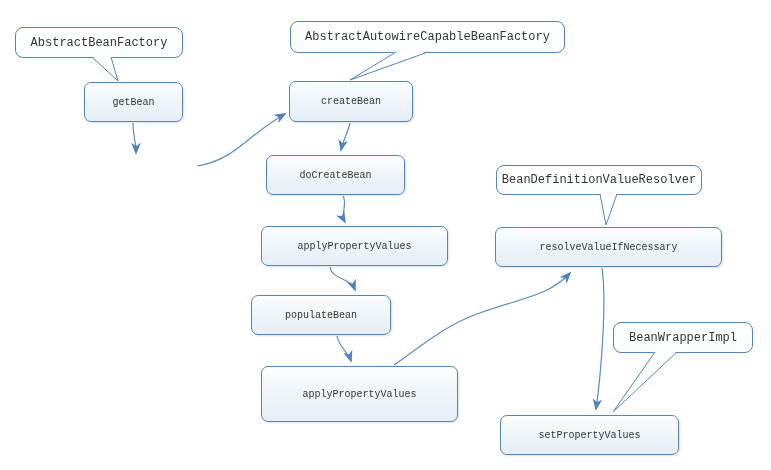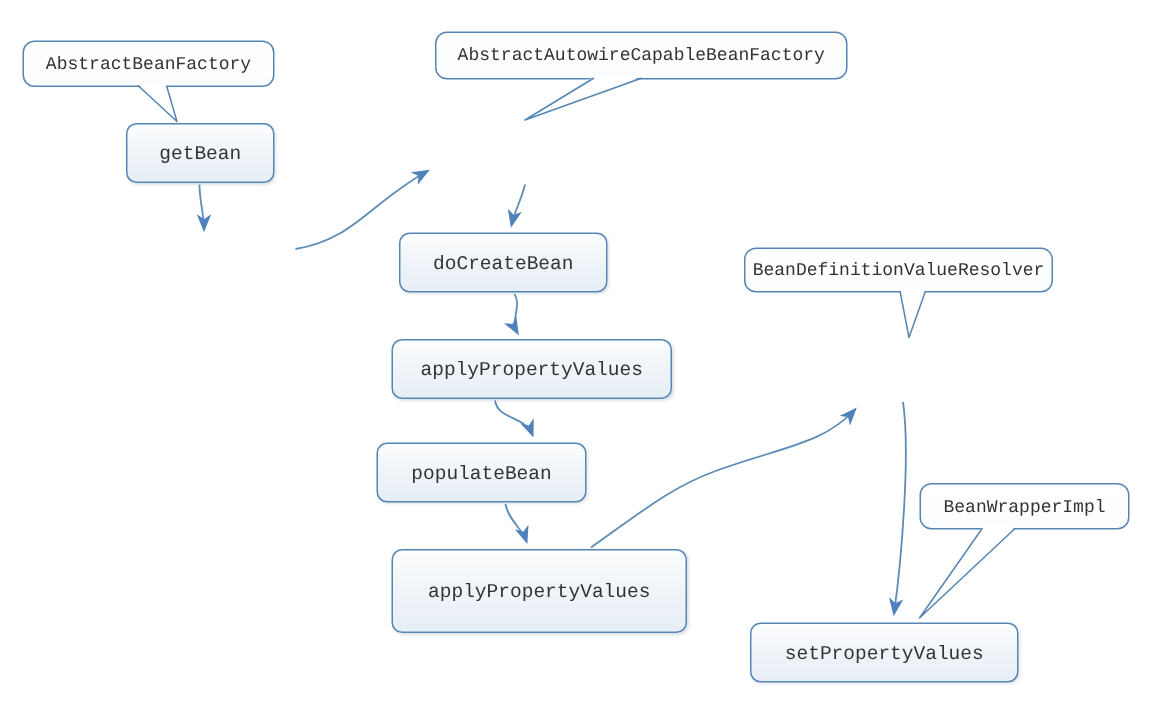--- a/index.html
+++ b/index.html
@@ -10,21 +10,21 @@
     overflow:hidden;
     font-family:"Liberation Mono","DejaVu Sans Mono",monospace;
   }
   .node{
     position:absolute;
     box-sizing:border-box;
     border:1px solid #5585b5;
     border-radius:7px;
     background:linear-gradient(180deg,#fcfdfe 0%,#eef3f8 55%,#e7eef6 100%);
     display:flex;align-items:center;justify-content:center;
-    font-size:13px;color:#333333;
+    font-size:10px;color:#333333;
     box-shadow:1px 1px 2px rgba(120,135,150,.25);
     white-space:nowrap;
     text-align:center;
   }
   .callout{
     position:absolute;
     box-sizing:border-box;
     border:1px solid #5585b5;
     border-radius:8px;
     background:linear-gradient(180deg,#ffffff 0%,#fbfdfe 100%);
@@ -40,24 +40,26 @@
   .edge{stroke:#5b8db8;stroke-width:1.2;fill:none;}
   .tail-fill{fill:#ffffff;stroke:none;}
   .tail-stroke{stroke:#5585b5;stroke-width:1;fill:none;stroke-linejoin:round;}
 </style>
 </head>
 <body>
 
 <div id="canvas">
 
   <div class="node" style="left:84px;top:82px;width:99px;height:40px">getBean</div>
+  <div class="node" style="left:289px;top:81px;width:124px;height:41px">createBean</div>
   <div class="node" style="left:266px;top:155px;width:139px;height:40px">doCreateBean</div>
   <div class="node" style="left:261px;top:226px;width:187px;height:40px">applyPropertyValues</div>
   <div class="node" style="left:251px;top:295px;width:140px;height:40px">populateBean</div>
   <div class="node" style="left:261px;top:366px;width:197px;height:56px">applyPropertyValues</div>
+  <div class="node" style="left:495px;top:227px;width:227px;height:40px">resolveValueIfNecessary</div>
   <div class="node" style="left:500px;top:415px;width:179px;height:40px">setPropertyValues</div>
 
   <div class="callout" style="left:15px;top:27px;width:168px;height:31px">AbstractBeanFactory</div>
   <div class="callout" style="left:290px;top:21px;width:275px;height:32px">AbstractAutowireCapableBeanFactory</div>
   <div class="callout" style="left:496px;top:165px;width:206px;height:30px">BeanDefinitionValueResolver</div>
   <div class="callout" style="left:613px;top:322px;width:140px;height:31px">BeanWrapperImpl</div>
 
   <svg class="overlay" width="771" height="470" viewBox="0 0 771 470">
     <defs>
       <marker id="arrow" viewBox="0 0 10 8" refX="8.5" refY="4" markerWidth="10" markerHeight="8" orient="auto">

